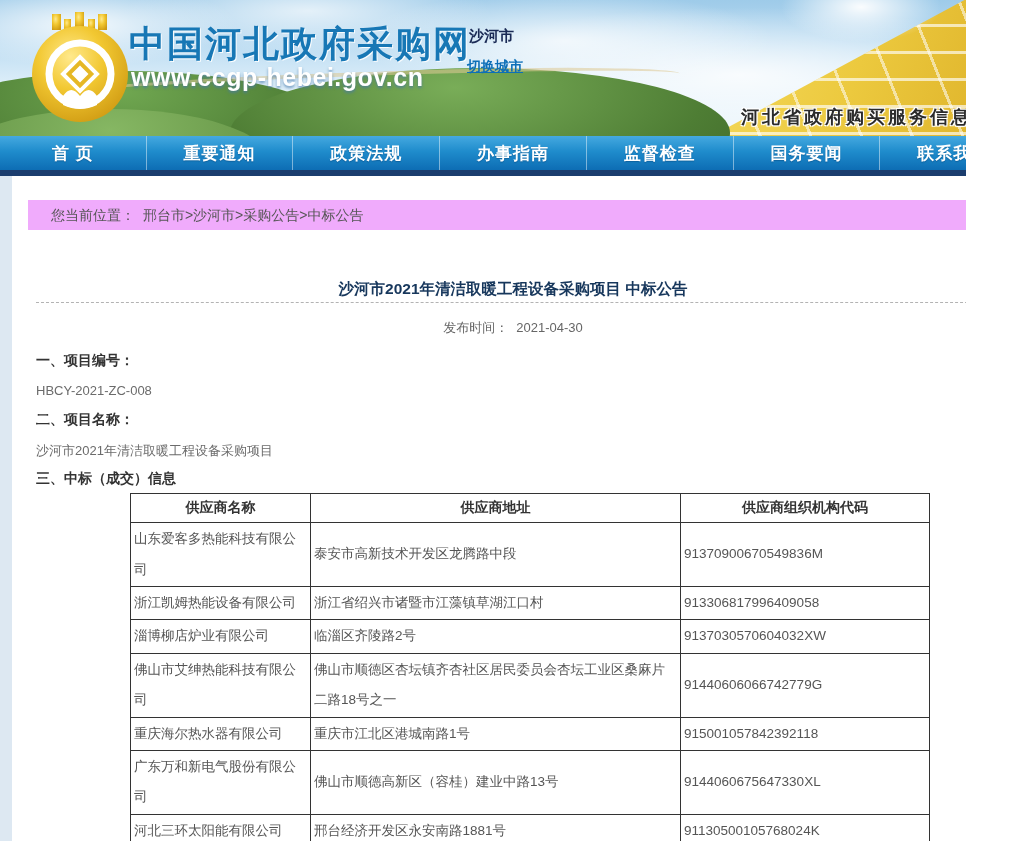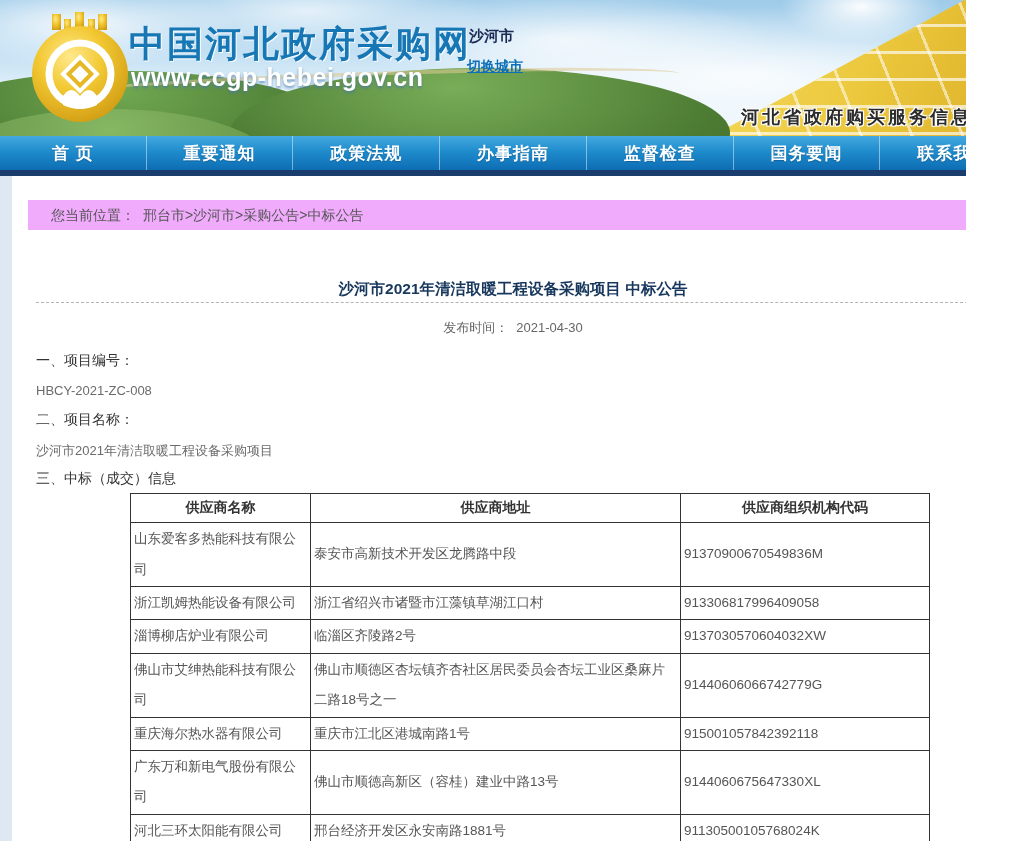--- a/index.html
+++ b/index.html
@@ -66,21 +66,21 @@
     background:#f0abfc; line-height:30px; padding-left:23px; font-size:14px; color:#555; }
   .breadcrumb .sep { margin:0 2px; }
 
   .article-title { position:absolute; top:279px; left:0; width:1026px; text-align:center;
     font-size:15.5px; font-weight:bold; color:#17375c; }
   .dashed { position:absolute; top:302px; left:36px; width:987px; border-top:1px dashed #b3b3b3; }
   .publish { position:absolute; top:319px; left:0; width:1026px; text-align:center;
     font-size:13px; color:#666; }
   .publish .date { margin-left:8px; }
 
-  .sec-h { position:absolute; left:36px; font-size:14px; font-weight:normal; color:#333; }
+  .sec-h { position:absolute; left:36px; font-size:14px; font-weight:bold; color:#333; }
   .sec-b { position:absolute; left:36px; font-size:13px; color:#6b6b6b; }
   .h1 { top:352px; } .b1 { top:383px; }
   .h2 { top:411px; } .b2 { top:442px; }
   .h3 { top:470px; }
 
   
   .award-table { position:absolute; top:493px; left:130px; width:799px;
     border-collapse:collapse; table-layout:fixed; }
   .award-table th, .award-table td { border:1px solid #333; }
   .award-table th { height:29px; font-size:14px; font-weight:bold; color:#333;

